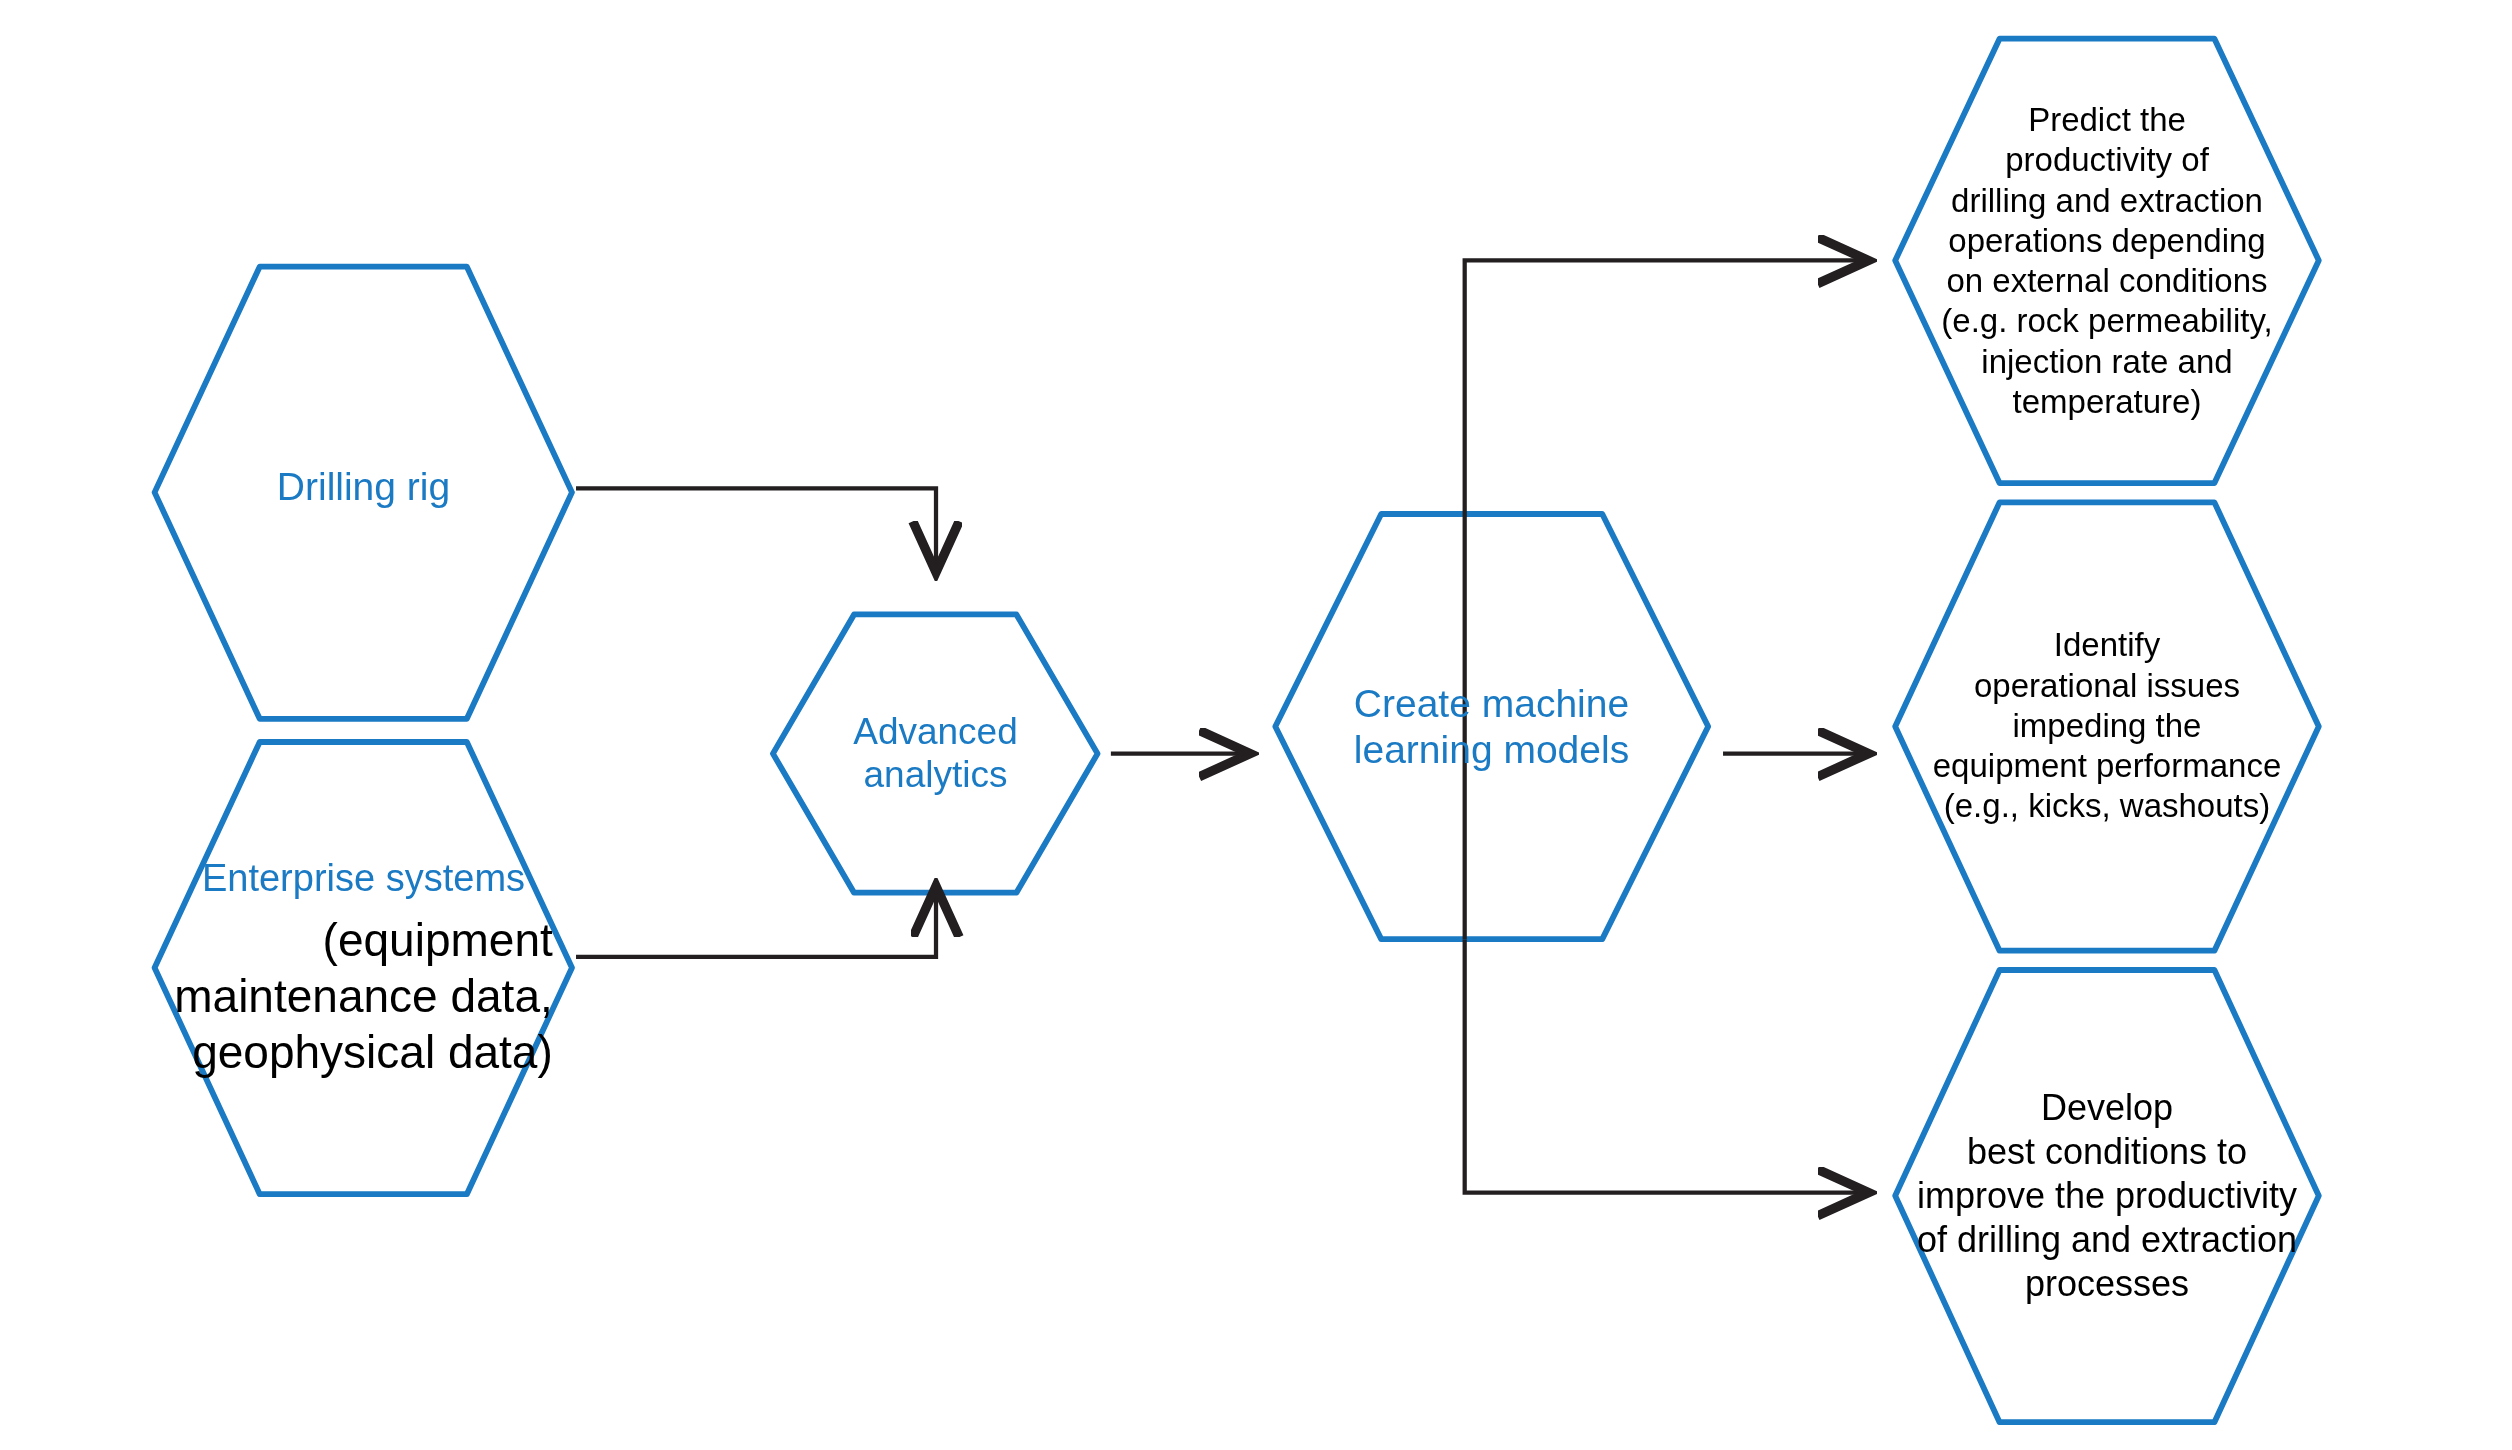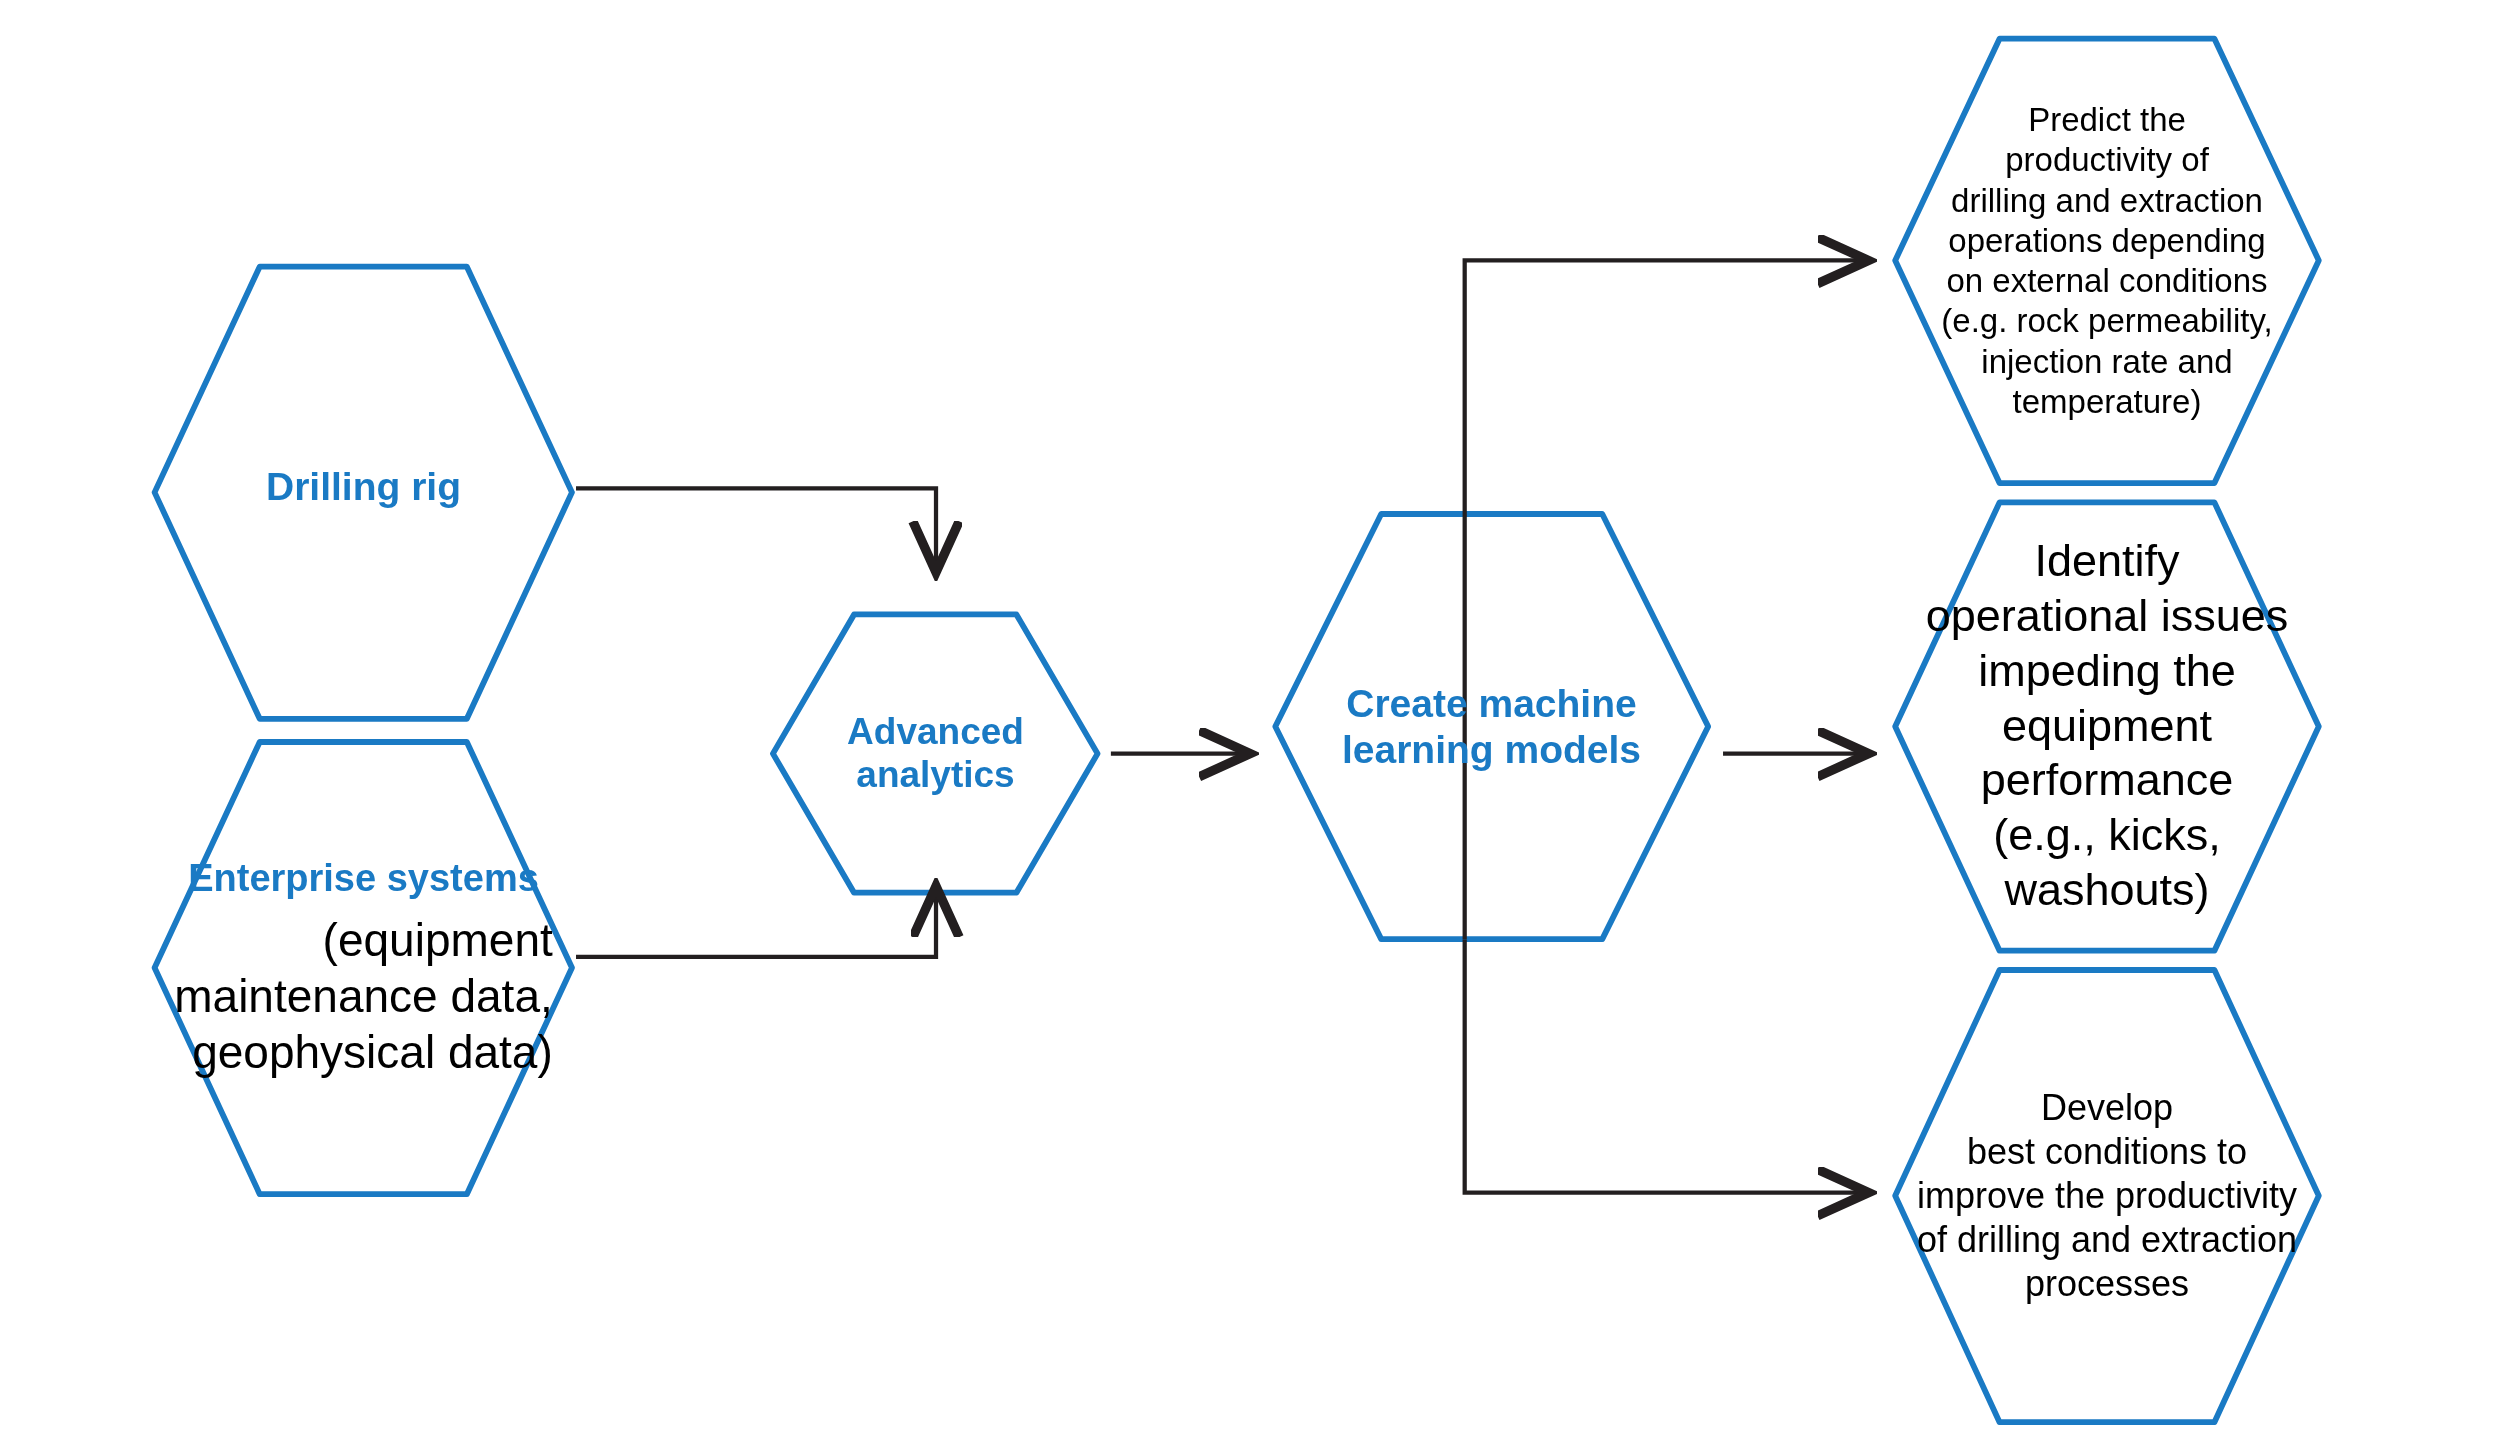--- a/index.html
+++ b/index.html
@@ -31,21 +31,21 @@
     box-sizing: border-box;
     display: flex;
     flex-direction: column;
     align-items: center;
     justify-content: center;
     text-align: center;
     pointer-events: none;
   }
   .hex-title {
     color: #1a7ac4;
-    font-weight: bold;
+    font-weight: normal;
     line-height: 1.16;
     white-space: nowrap;
   }
   .hex-sub {
     color: #000000;
     line-height: 1.22;
   }
   .hex-body {
     color: #000000;
     line-height: 1.22;
@@ -62,21 +62,21 @@
   #label-advanced-analytics      { left: 773px; top: 615px; width: 325px; height: 278px; }
   #label-advanced-analytics .hex-title { font-size: 37px; }
 
   #label-create-ml-models        { left: 1275px; top: 514px; width: 433px; height: 425px; }
   #label-create-ml-models .hex-title { font-size: 39px; }
 
   #label-predict-productivity    { left: 1895px; top: 39px;   width: 424px; height: 444px; }
   #label-predict-productivity .hex-body { font-size: 33px; }
 
   #label-identify-issues         { left: 1895px; top: 502px;  width: 424px; height: 448px; }
-  #label-identify-issues .hex-body { font-size: 45px; }
+  #label-identify-issues .hex-body { font-size: 33px; }
 
   #label-develop-best-practices  { left: 1895px; top: 970px; width: 424px; height: 452px; }
   #label-develop-best-practices .hex-body { font-size: 36px; }
 </style>
 </head>
 <body>
 
 <div id="diagram-root">
 
   <svg id="diagram-svg" viewBox="0 0 3250 1876">

